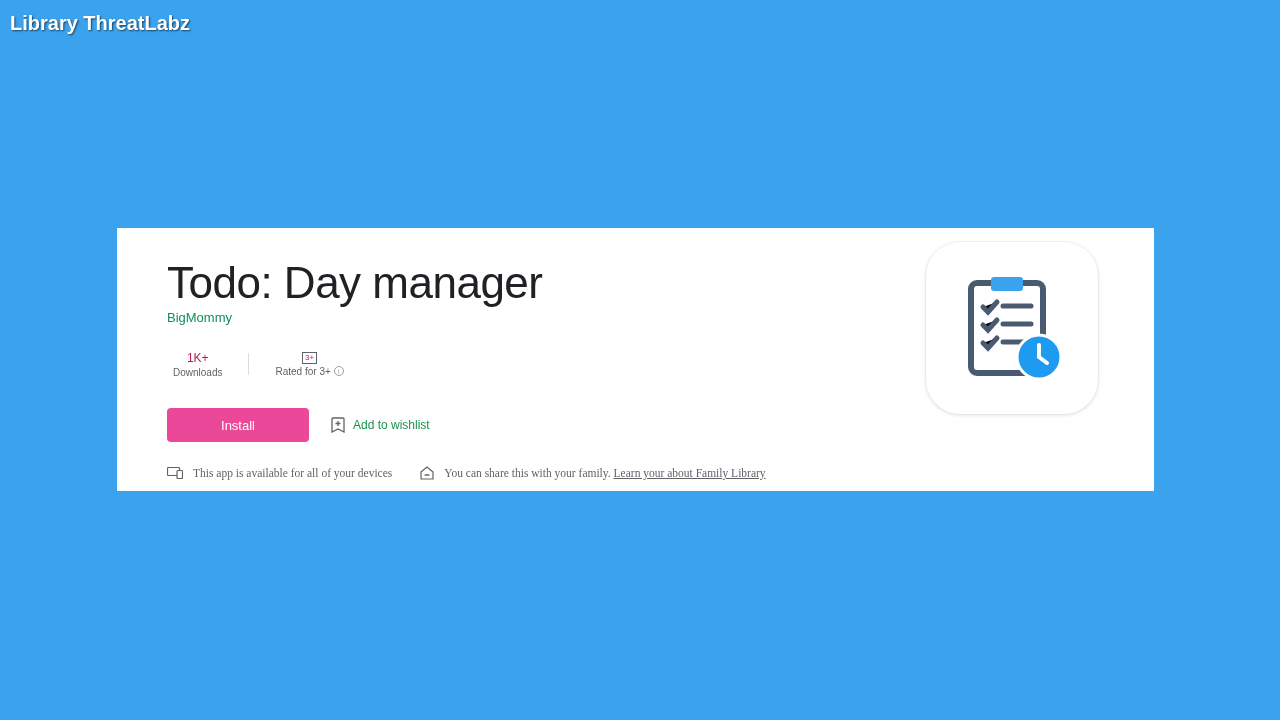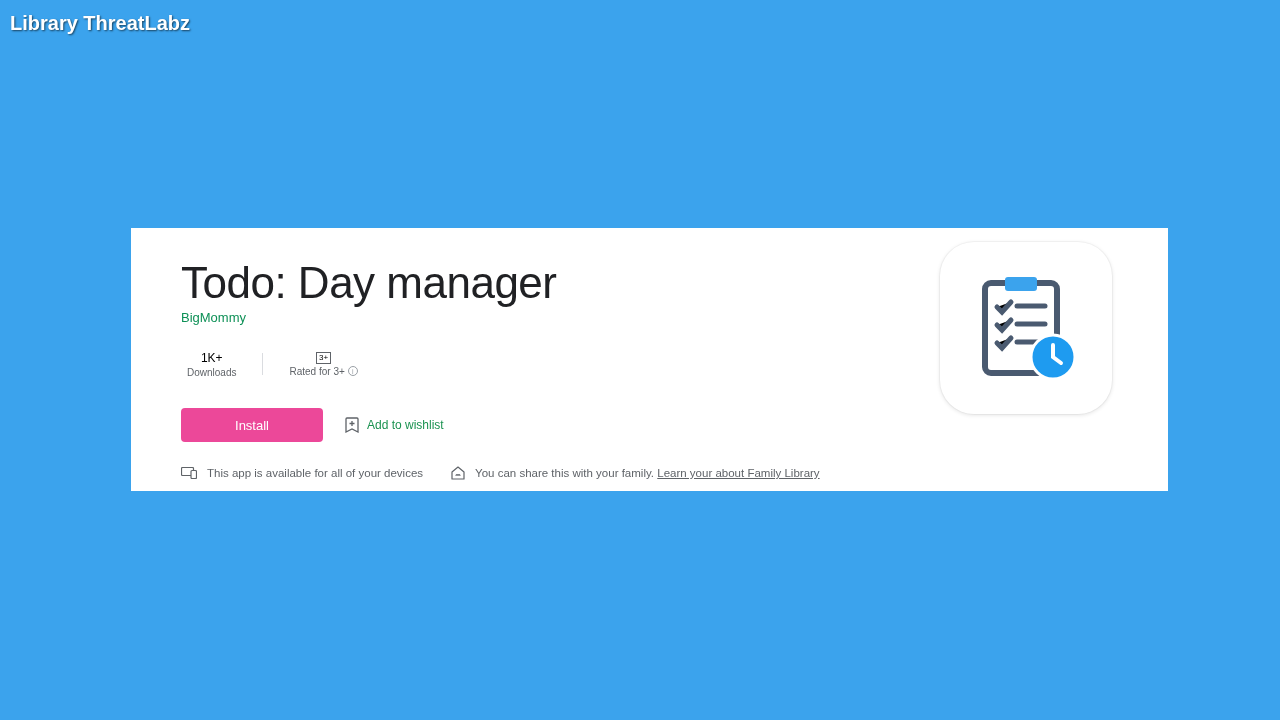--- a/index.html
+++ b/index.html
@@ -15,21 +15,21 @@
     position: absolute;
     top: 12px;
     left: 10px;
     color: #fff;
     font-size: 20px;
     font-weight: bold;
     text-shadow: 1px 1px 2px rgba(0,0,0,0.6);
   }
   .card {
     position: absolute;
-    left: 131px;
+    left: 117px;
     top: 228px;
     width: 1037px;
     height: 263px;
     background: #fff;
     padding: 30px 68px 20px 50px;
   }
   .title {
     font-size: 44px;
     font-weight: 400;
     color: #202124;
@@ -48,21 +48,21 @@
   }
   .stat {
     display: flex;
     flex-direction: column;
     align-items: center;
     padding: 0 26px;
   }
   .stat:first-child { padding-left: 6px; }
   .stat-top {
     font-size: 12px;
-    color: #000000;
+    color: #be185d;
     font-weight: 500;
     display: flex;
     align-items: center;
     gap: 2px;
   }
   .stat-bottom {
     font-size: 10px;
     color: #5f6368;
     margin-top: 2px;
     display: flex;
@@ -106,20 +106,21 @@
     cursor: pointer;
   }
   .wishlist-label { color: #1a9250; }
   .info-row {
     display: flex;
     align-items: center;
     gap: 28px;
     margin-top: 24px;
     color: #5f6368;
     font-size: 11.5px;
+    font-family: Liberation Serif, serif;
   }
   .info-item {
     display: flex;
     align-items: center;
     gap: 10px;
   }
   .info-item a {
     color: #5f6368;
     text-decoration: underline;
   }

